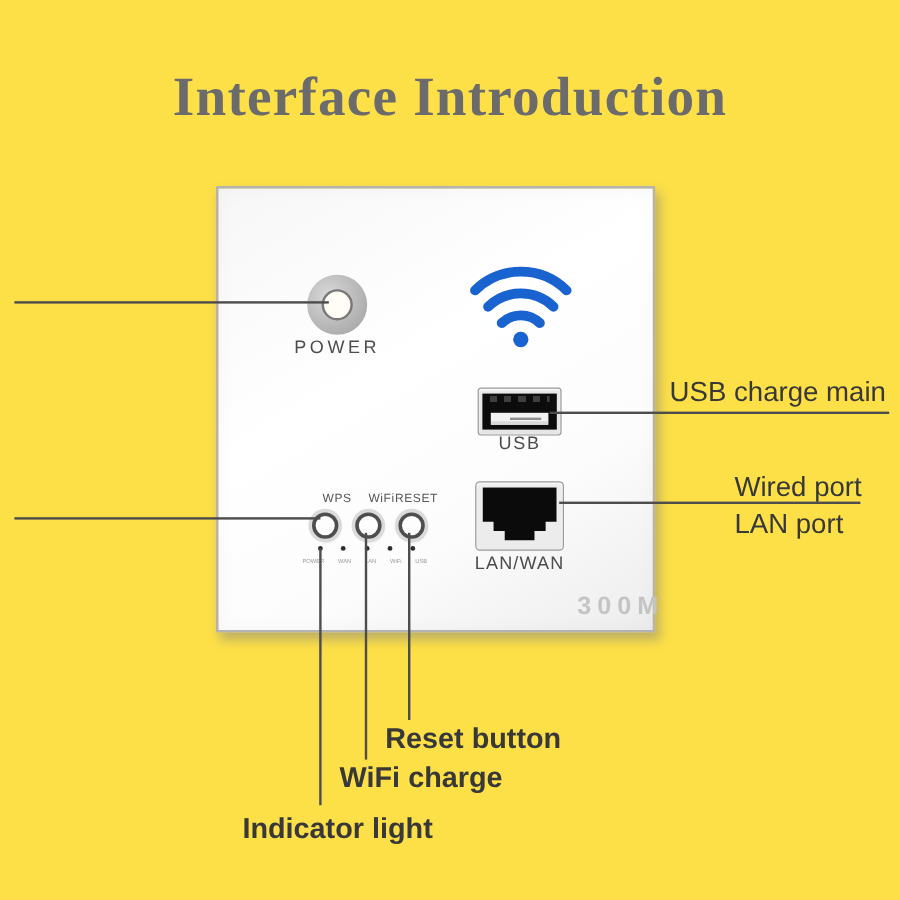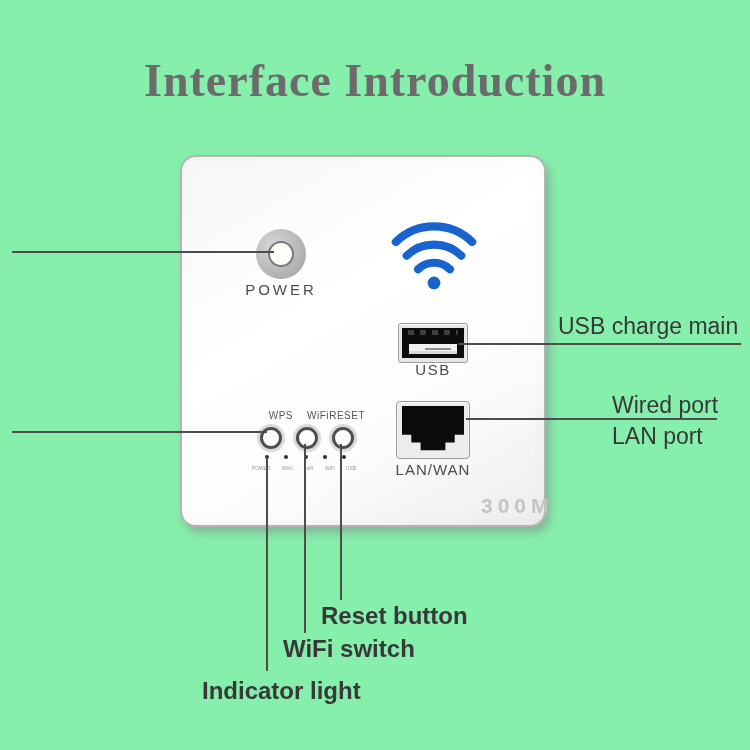--- a/index.html
+++ b/index.html
@@ -1,27 +1,27 @@
 <!DOCTYPE html>
 <html><head>
 <meta charset="utf-8">
 <style>
   html,body{margin:0;padding:0;background:#fff;}
-  .stage{position:relative;width:750px;height:750px;background:#86efac;overflow:hidden;
+  .stage{position:relative;width:750px;height:750px;background:#fde047;overflow:hidden;
          font-family:"Liberation Sans", sans-serif;}
 
   
   .title{position:absolute;left:0;top:54px;width:750px;text-align:center;
          font-family:"Liberation Serif", serif;font-weight:bold;font-size:46px;
          color:#6b6b6b;letter-spacing:1px;}
 
   
   .panel{position:absolute;left:180px;top:155px;width:366px;height:372px;box-sizing:border-box;
          background:linear-gradient(150deg,#f7f7f7 0%,#ffffff 40%,#fcfcfc 70%,#ededed 100%);
-         border:2px solid #b3b3b3;border-radius:16px;
+         border:2px solid #b3b3b3;border-radius:1px;
          box-shadow:4px 6px 9px rgba(130,130,130,0.5), inset 0 0 18px rgba(0,0,0,0.03);
          z-index:1;}
 
   
   .power-ring{position:absolute;left:74px;top:72px;width:50px;height:50px;border-radius:50%;
               background:radial-gradient(circle at 35% 35%, #d8d8d8 0%, #b5b5b5 60%, #9f9f9f 100%);}
   .power-inner{position:absolute;left:12px;top:12px;width:26px;height:26px;border-radius:50%;
                box-sizing:border-box;background:#fffdf5;border:2px solid #787878;}
   .power-label{position:absolute;left:39px;top:124px;width:120px;text-align:center;
                font-size:15px;letter-spacing:3px;color:#4c4c4c;}
@@ -141,18 +141,18 @@
   <div class="cline h" style="left:458px;top:343px;width:283px"></div>
 
   <div class="clabel" style="left:612px;top:392px">Wired port</div>
   <div class="cline h" style="left:466px;top:418px;width:251px"></div>
   <div class="clabel" style="left:612px;top:423px">LAN port</div>
 
   <div class="cline v" style="left:340px;top:444px;height:156px"></div>
   <div class="clabel big" style="left:321px;top:602px">Reset button</div>
 
   <div class="cline v" style="left:304px;top:444px;height:189px"></div>
-  <div class="clabel big" style="left:283px;top:635px">WiFi switch</div>
+  <div class="clabel big" style="left:283px;top:635px">WiFi charge</div>
 
   <div class="cline v" style="left:266px;top:457px;height:214px"></div>
   <div class="clabel big" style="left:202px;top:677px">Indicator light</div>
 
 </div>
 
 </body></html>

